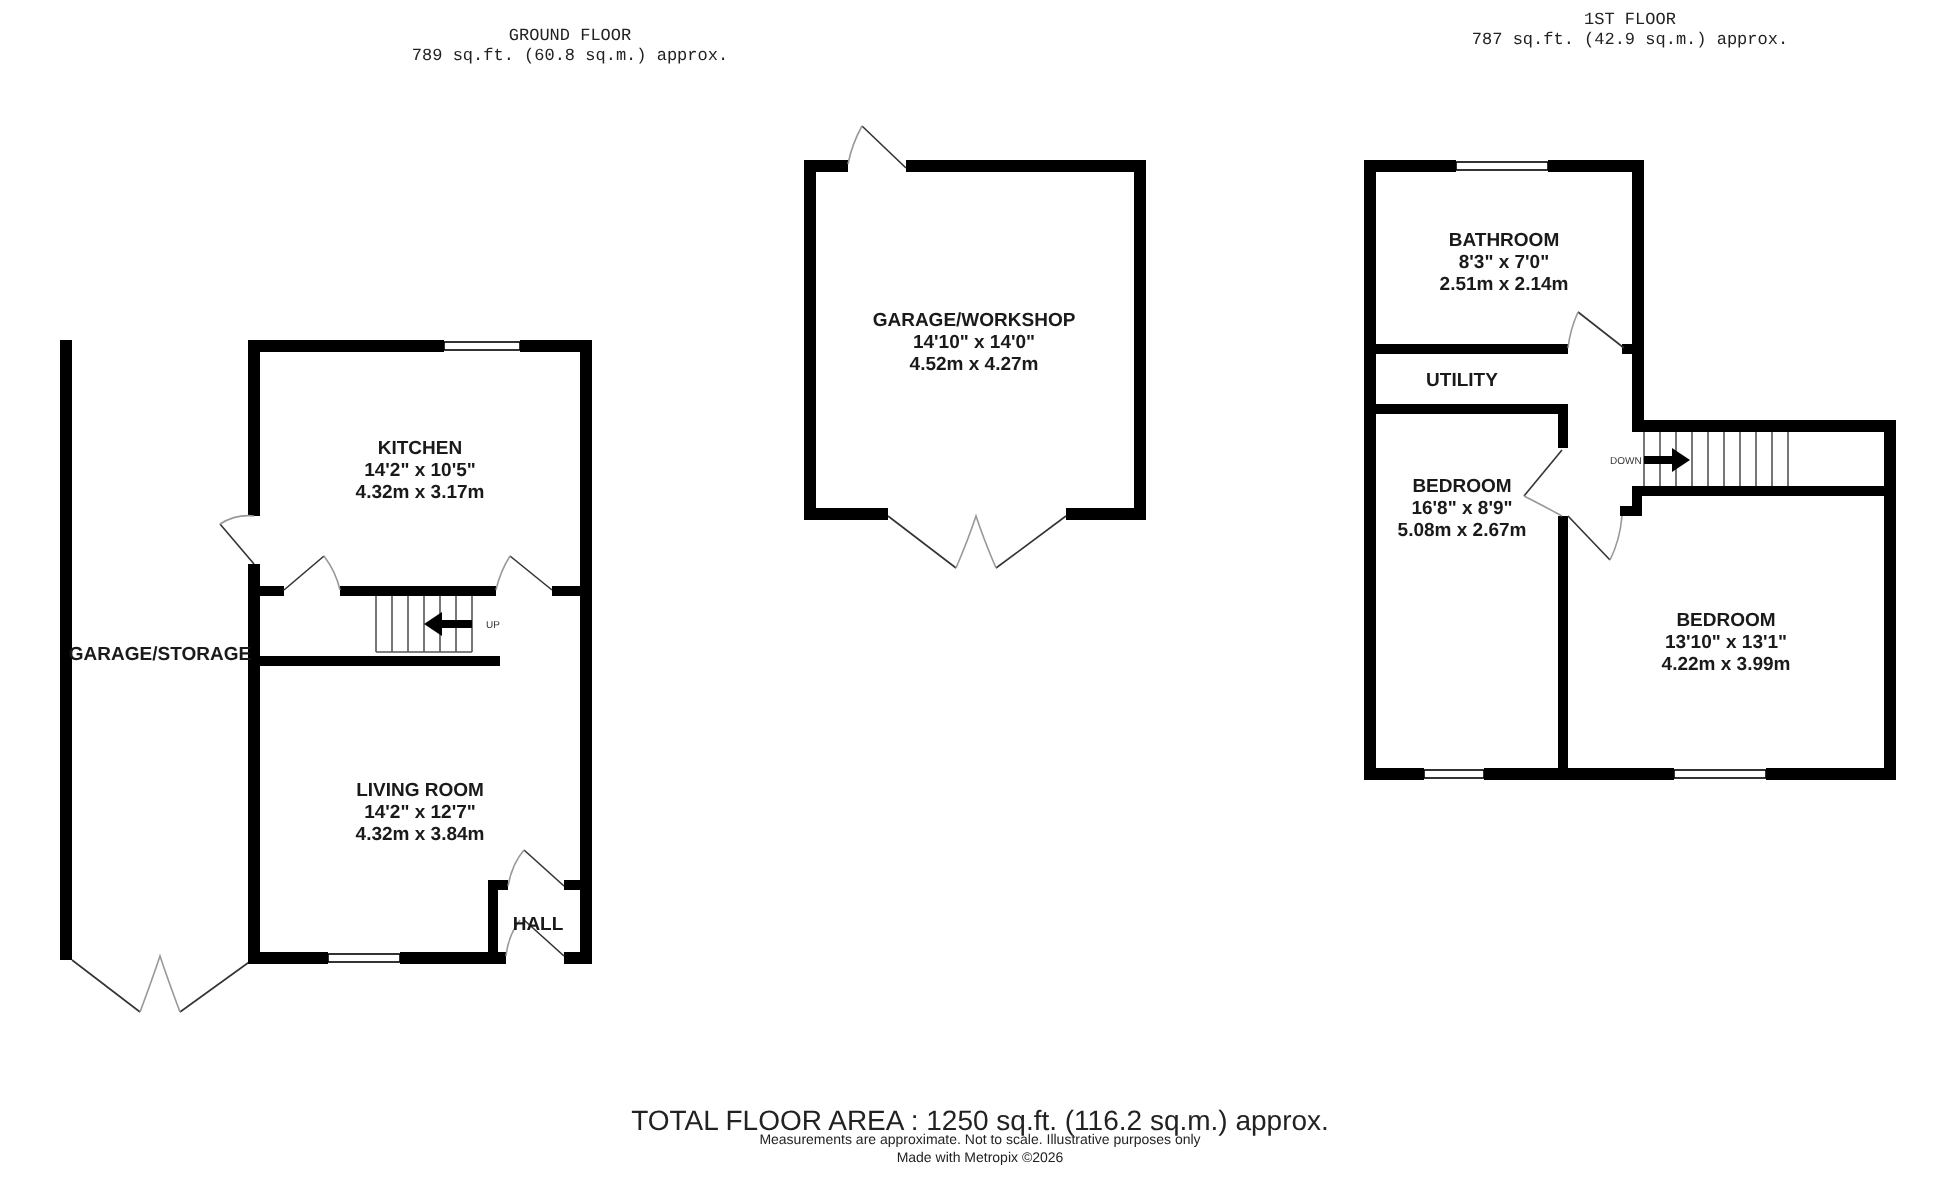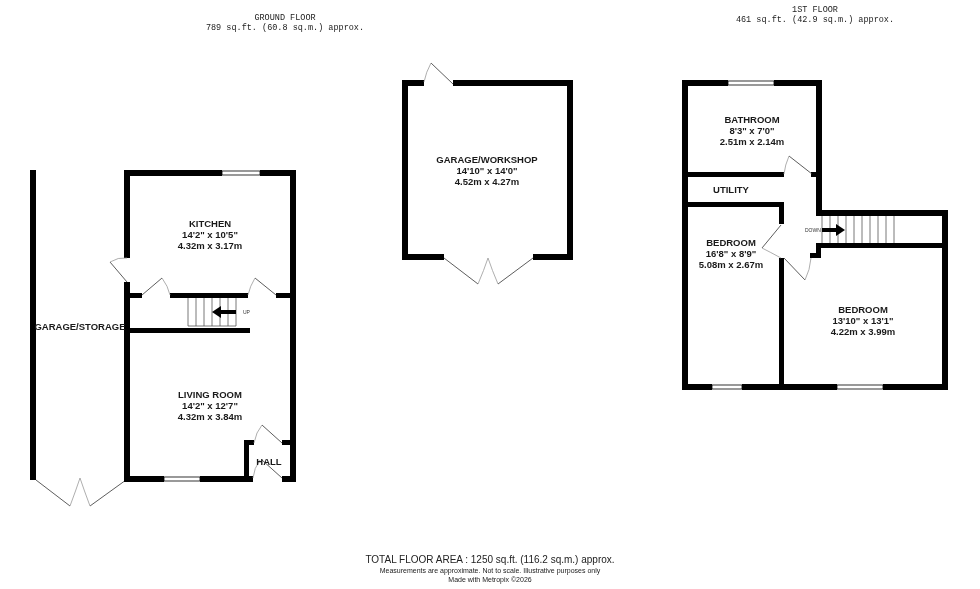--- a/index.html
+++ b/index.html
@@ -16,21 +16,21 @@
 </style>
 </head>
 <body>
 
 <div class="hdr" style="left:185px; top:13px; width:200px;">
   <span class="t">GROUND FLOOR</span>
   <span class="t">789 sq.ft. (60.8 sq.m.) approx.</span>
 </div>
 <div class="hdr" style="left:715px; top:5px; width:200px;">
   <span class="t">1ST FLOOR</span>
-  <span class="t">461 sq.ft. (42.9 sq.m.) approx.</span>
+  <span class="t">787 sq.ft. (42.9 sq.m.) approx.</span>
 </div>
 
 <svg width="980" height="589" viewBox="0 0 980 589">
 
   <g>
 
     <rect x="30" y="170" width="6" height="310" fill="#000"></rect>
 
     <g stroke="#333" stroke-width="0.8" fill="none">
       <line x1="36" y1="480" x2="70" y2="506"></line>
@@ -207,16 +207,16 @@
     <text class="dim" x="731" y="268" text-anchor="middle">5.08m  x 2.67m</text>
   </g>
   <g>
     <text class="room-label" x="863" y="313" text-anchor="middle">BEDROOM</text>
     <text class="dim" x="863" y="324" text-anchor="middle">13'10"  x 13'1"</text>
     <text class="dim" x="863" y="335" text-anchor="middle">4.22m  x 3.99m</text>
   </g>
 </svg>
 
 <div class="footer" style="top:554px;">
-  <div class="total" style="font-size:10px; line-height:12px;">TOTAL FLOOR AREA : 1250 sq.ft. (116.2 sq.m.) approx.</div>
+  <div class="total" style="font-size:14px; line-height:12px;">TOTAL FLOOR AREA : 1250 sq.ft. (116.2 sq.m.) approx.</div>
   <div class="disc">Measurements are approximate.  Not to scale.  Illustrative purposes only</div>
   <div class="disc">Made with Metropix ©2026</div>
 </div>
 
 </body></html>

